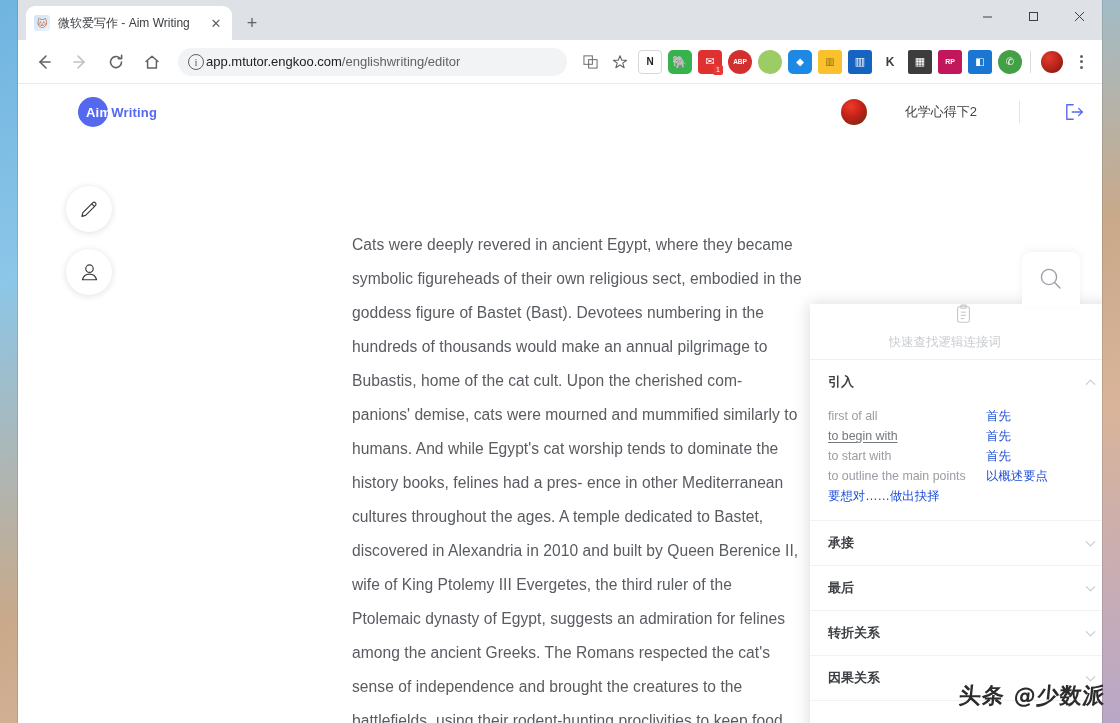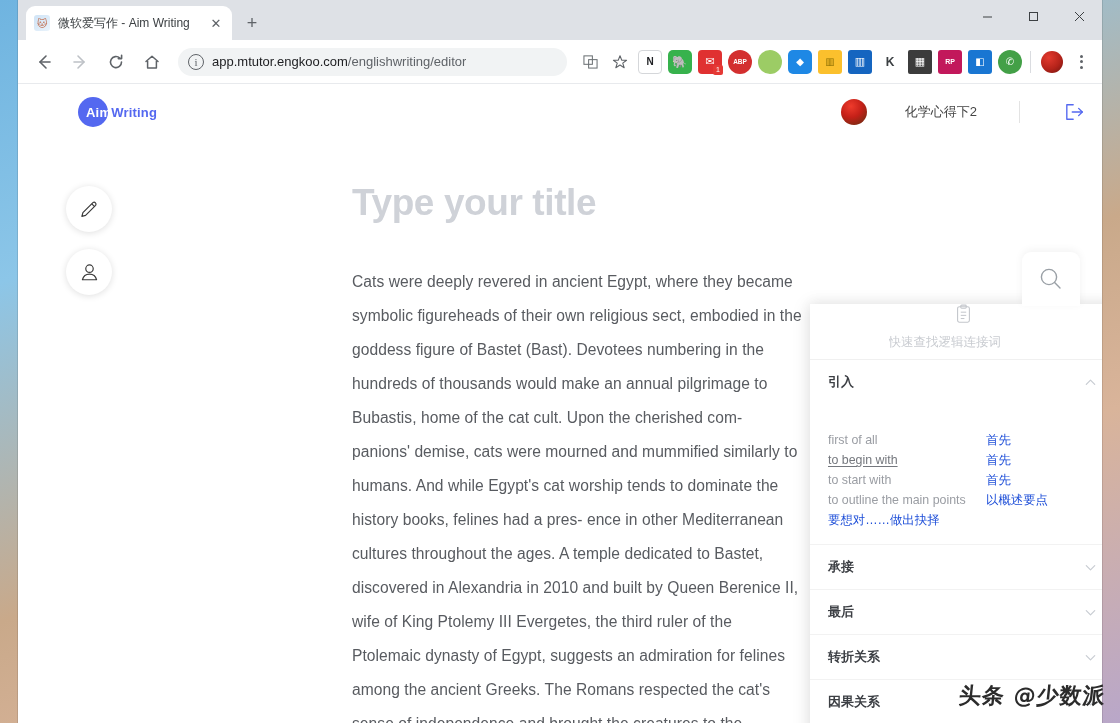--- a/index.html
+++ b/index.html
@@ -79,21 +79,21 @@
     display: flex; align-items: center; padding: 0 10px; margin: 0 8px;
     min-width: 0;
   }
   .omni-info {
     width: 16px; height: 16px; flex: 0 0 16px; border-radius: 50%;
     border: 1.3px solid #5f6368; color: #5f6368; font-size: 11px;
     display: flex; align-items: center; justify-content: center;
     font-family: "Liberation Serif", serif;
   }
   .omni-url {
-    margin-left: 8px; font-size: 13px; color: #5f6368;
+    margin-left: 2px; font-size: 13px; color: #5f6368;
     white-space: nowrap; overflow: hidden;
   }
   .omni-url .host { color: #202124; }
   .omni-right { display: flex; align-items: center; margin-left: auto; }
   .ext {
     width: 24px; height: 24px; margin: 0 3px; flex: 0 0 24px;
     display: flex; align-items: center; justify-content: center;
     font-size: 11px; border-radius: 4px; cursor: pointer;
     color: #fff; position: relative;
   }
@@ -206,21 +206,21 @@
   }
   .panel-search-input::placeholder { color: #c9ccd1; }
 
   .sec { border-bottom: 1px solid #f2f2f2; }
   .sec-head {
     height: 44px; display: flex; align-items: center;
     padding: 0 18px; cursor: pointer;
   }
   .sec-title { font-size: 13px; color: #3c3f44; font-weight: bold; }
   .chev { margin-left: auto; color: #c8ccd2; display: flex; }
-  .sec-body { padding: 2px 18px 14px 18px; margin-top: 24px; }
+  .sec-body { padding: 2px 18px 14px 18px; }
   .phrase {
     display: flex; align-items: baseline;
     font-size: 12.4px; line-height: 20px; cursor: pointer;
   }
   .phrase .en { color: #9a9da3; width: 158px; flex: 0 0 158px; }
   .phrase .zh { color: #1d4ed8; }
   .phrase.hovered .en {
     color: #74777d; text-decoration: underline; text-underline-offset: 2px;
   }
 
@@ -362,21 +362,20 @@
       </div>
       <div class="rail-btn">
         <svg width="21" height="21" viewBox="0 0 22 22">
             <circle cx="11" cy="7" r="3.9" fill="none" stroke="#3a3a3a" stroke-width="1.25"></circle>
             <path d="M3.6 18.6 A7.6 7.6 0 0 1 18.4 18.6 Z" fill="none" stroke="#3a3a3a" stroke-width="1.25" stroke-linejoin="round"></path>
           </svg>
       </div>
     </div>
 
     <div class="doc">
-      <div class="doc-title">Type your title</div>
       <div class="doc-body">Cats were deeply revered in ancient Egypt, where they became symbolic figureheads of their own religious sect, embodied in the goddess figure of Bastet (Bast). Devotees numbering in the hundreds of thousands would make an annual pilgrimage to Bubastis, home of the cat cult. Upon the cherished com- panions' demise, cats were mourned and mummified similarly to humans. And while Egypt's cat worship tends to dominate the history books, felines had a pres- ence in other Mediterranean cultures throughout the ages. A temple dedicated to Bastet, discovered in Alexandria in 2010 and built by Queen Berenice II, wife of King Ptolemy III Evergetes, the third ruler of the Ptolemaic dynasty of Egypt, suggests an admiration for felines among the ancient Greeks. The Romans respected the cat's sense of independence and brought the creatures to the battlefields, using their rodent-hunting proclivities to keep food supplies and</div>
     </div>
 
     <div class="searchtab">
       <svg width="26" height="26" viewBox="0 0 26 26">
           <circle cx="11" cy="11" r="7.6" fill="none" stroke="#9aa0a6" stroke-width="1.4"></circle>
           <line x1="16.6" y1="16.6" x2="22" y2="22" stroke="#9aa0a6" stroke-width="1.4" stroke-linecap="round"></line>
         </svg>
     </div>
 

